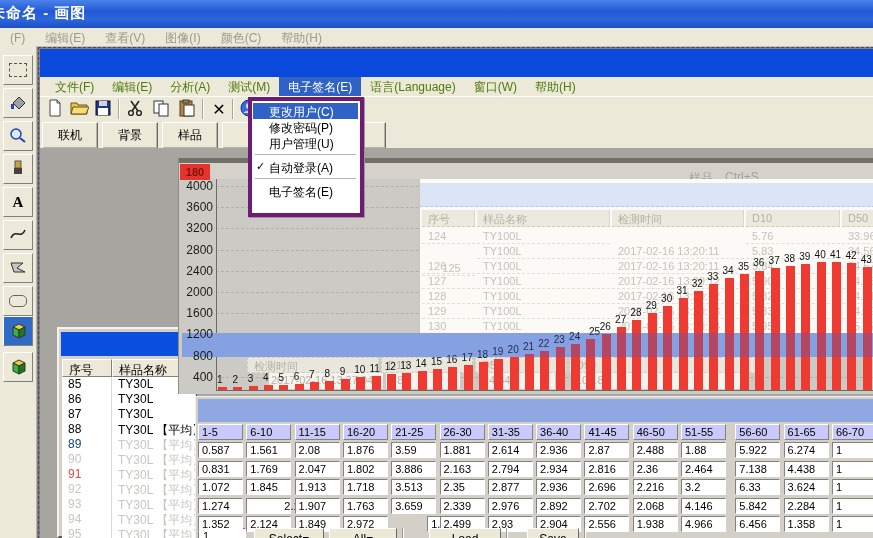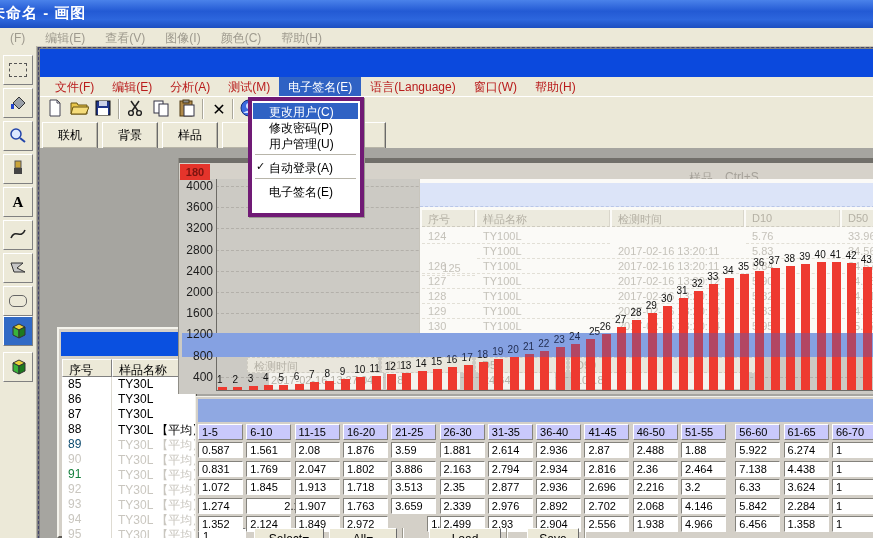--- a/index.html
+++ b/index.html
@@ -15,21 +15,21 @@
   .pmenu-item{display:inline-block;padding:2px 10px 0 10px;color:#9e9a8e;font-size:12px;height:16px;}
   
   #tool-palette{left:0;top:46px;width:36px;height:492px;background:#ece9d8;border-right:1px solid #b8b5a8;}
   .tool-btn{position:absolute;left:3px;width:28px;height:28px;background:#ece9d8;
     border:1px solid;border-color:#fff #808080 #808080 #fff;display:flex;align-items:center;justify-content:center;}
   .tool-btn.sel{background:#316ac5;}
   
   #paste-border{left:38px;top:47px;width:834px;height:490px;border:1px dashed #44446a;pointer-events:none;z-index:8;}
   #app-titlebar{left:40px;top:49px;width:833px;height:28px;background:#0b49dd;}
   #app-menubar{left:40px;top:77px;width:833px;height:19px;background:#ece9d8;}
-  .amenu-item{display:inline-block;padding:2px 9px 0 9px;color:#b91c1c;font-size:12px;height:17px;}
+  .amenu-item{display:inline-block;padding:2px 9px 0 9px;color:#4d7c0f;font-size:12px;height:17px;}
   .amenu-item.sel{background:#2f62c4;color:#fff;}
   #app-toolbar{left:40px;top:96px;width:833px;height:25px;background:#ece9d8;border-top:1px solid #fff;}
   .tb-icon{position:absolute;top:2px;width:22px;height:20px;display:flex;align-items:center;justify-content:center;}
   .tb-sep{position:absolute;top:2px;width:1px;height:20px;background:#aaa79a;border-right:1px solid #fff;}
   #app-buttonrow{left:40px;top:121px;width:833px;height:27px;background:#ece9d8;}
   .cmd-btn{position:absolute;top:1px;height:25px;background:#ece9d8;border:1px solid;
     border-color:#fff #6a6a6a #6a6a6a #fff;box-shadow:inset -1px -1px 0 #b8b5a8;
     display:flex;align-items:center;justify-content:center;font-size:12px;color:#000;}
   #sop-combo{left:385px;top:123px;width:325px;height:23px;background:#fff;border:1px solid;
     border-color:#7a7a7a #fff #fff #7a7a7a;z-index:2;}
@@ -236,21 +236,21 @@
       <div class="lw-cell" style="left: 3px; width: 50px; top: 63px; color: rgb(0, 0, 0);">86</div>
       <div class="lw-cell" style="left: 53px; width: 84px; top: 63px; color: rgb(0, 0, 0);">TY30L</div>
       <div class="lw-cell" style="left: 3px; width: 50px; top: 78px; color: rgb(0, 0, 0);">87</div>
       <div class="lw-cell" style="left: 53px; width: 84px; top: 78px; color: rgb(0, 0, 0);">TY30L</div>
       <div class="lw-cell" style="left: 3px; width: 50px; top: 93px; color: rgb(0, 0, 0);">88</div>
       <div class="lw-cell" style="left: 53px; width: 84px; top: 93px; color: rgb(0, 0, 0);">TY30L 【平均】</div>
       <div class="lw-cell" style="left: 3px; width: 50px; top: 108px; color: #0c4a6e;">89</div>
       <div class="lw-cell" style="left: 53px; width: 84px; top: 108px; color: rgb(201, 198, 191);">TY30L 【平均】</div>
       <div class="lw-cell" style="left: 3px; width: 50px; top: 123px; color: rgb(201, 198, 191);">90</div>
       <div class="lw-cell" style="left: 53px; width: 84px; top: 123px; color: rgb(201, 198, 191);">TY30L 【平均】</div>
-      <div class="lw-cell" style="left: 3px; width: 50px; top: 138px; color: #15803d;">91</div>
+      <div class="lw-cell" style="left: 3px; width: 50px; top: 138px; color: #ef4444;">91</div>
       <div class="lw-cell" style="left: 53px; width: 84px; top: 138px; color: rgb(201, 198, 191);">TY30L 【平均】</div>
       <div class="lw-cell" style="left: 3px; width: 50px; top: 153px; color: rgb(201, 198, 191);">92</div>
       <div class="lw-cell" style="left: 53px; width: 84px; top: 153px; color: rgb(201, 198, 191);">TY30L 【平均】</div>
       <div class="lw-cell" style="left: 3px; width: 50px; top: 168px; color: rgb(201, 198, 191);">93</div>
       <div class="lw-cell" style="left: 53px; width: 84px; top: 168px; color: rgb(201, 198, 191);">TY30L 【平均】</div>
       <div class="lw-cell" style="left: 3px; width: 50px; top: 183px; color: rgb(201, 198, 191);">94</div>
       <div class="lw-cell" style="left: 53px; width: 84px; top: 183px; color: rgb(201, 198, 191);">TY30L 【平均】</div>
       <div class="lw-cell" style="left: 3px; width: 50px; top: 198px; color: rgb(201, 198, 191);">95</div>
       <div class="lw-cell" style="left: 53px; width: 84px; top: 198px; color: rgb(201, 198, 191);">TY30L 【平均】</div>
     </div>

